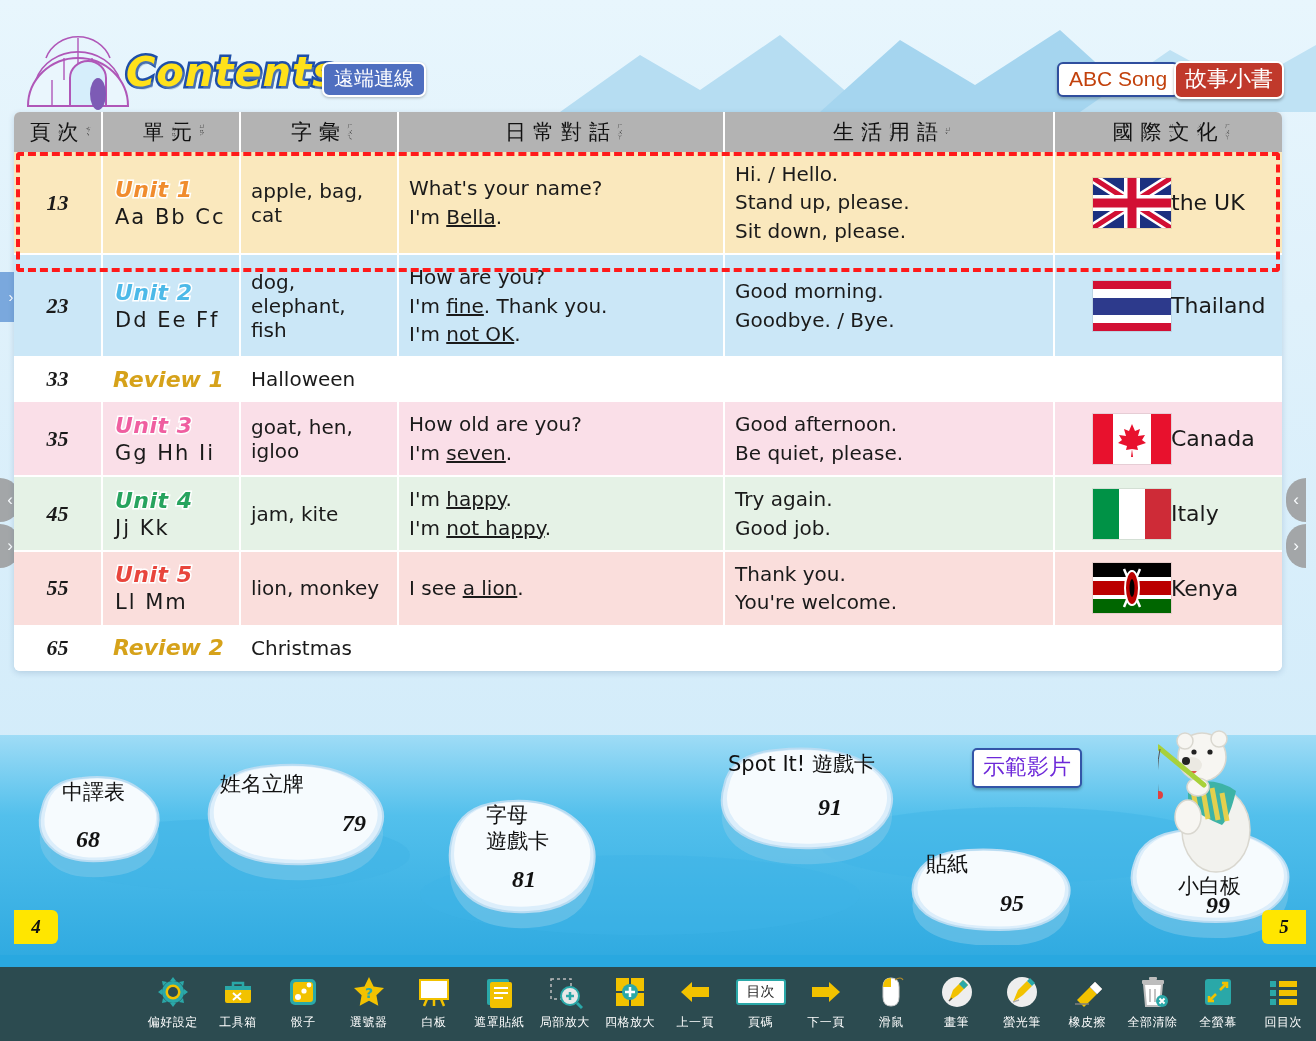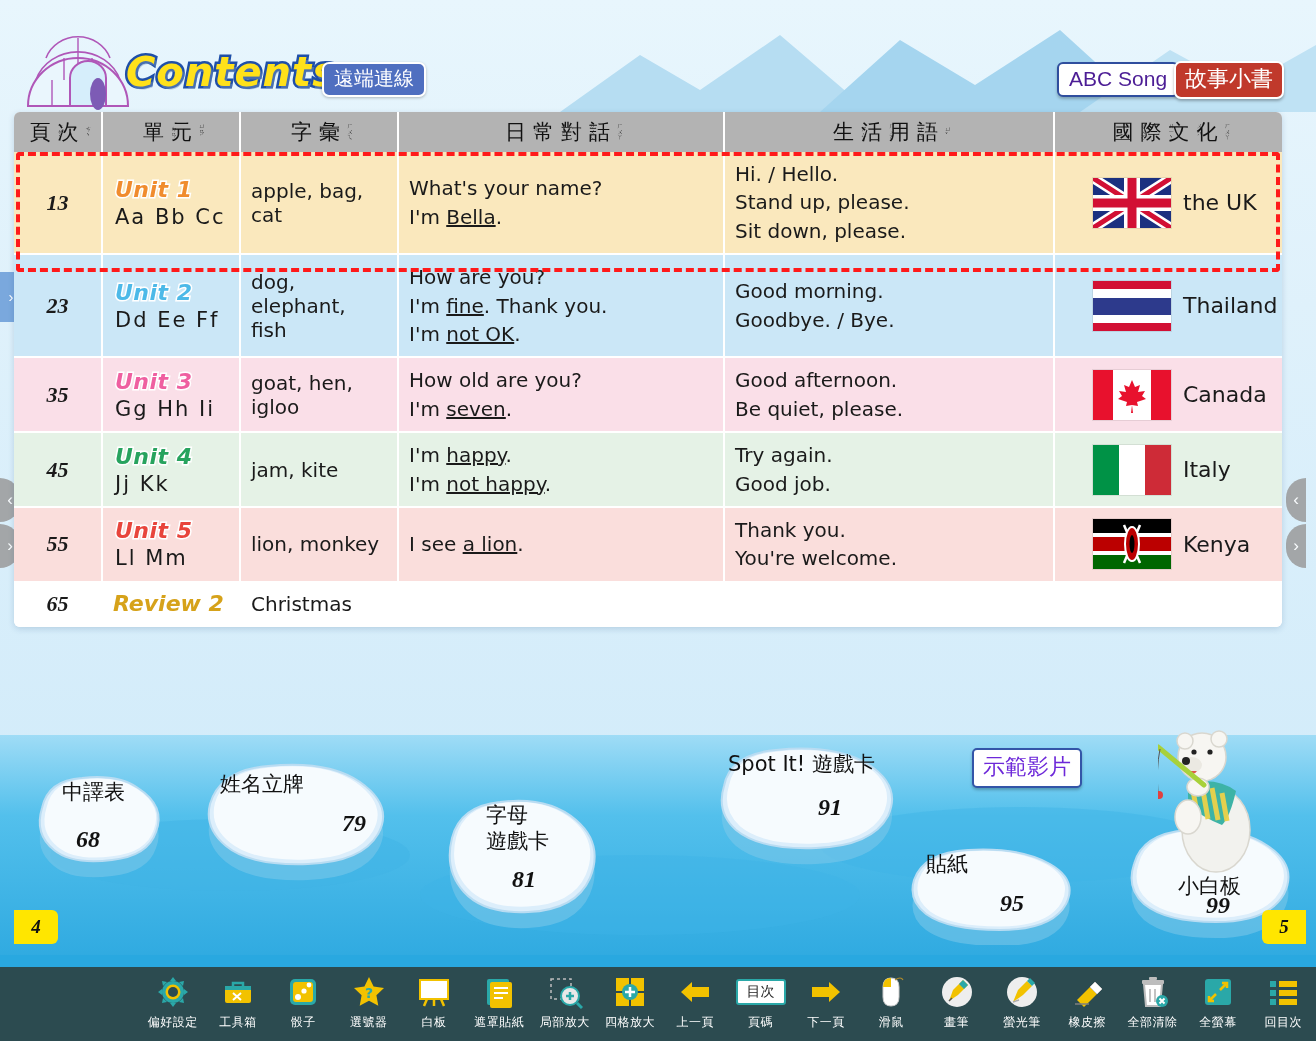--- a/index.html
+++ b/index.html
@@ -40,21 +40,21 @@
   .btn-remote {
     position: absolute; left: 322px; top: 62px;
     background: #4f6fc0; color: #ffffff;
     border: 2px solid #ffffff; border-radius: 7px;
     padding: 3px 10px 5px; font-size: 20px; line-height: 1.15;
     box-shadow: 0 1px 3px rgba(0,0,0,.25);
     font-family: "DejaVu Sans", sans-serif;
   }
   .btn-abcsong {
     position: absolute; left: 1057px; top: 62px;
-    background: #ffffff; color: #4c1d95;
+    background: #ffffff; color: #c2410c;
     border: 2px solid #2f4e9e; border-radius: 6px;
     padding: 3px 10px 5px; font-size: 21px; line-height: 1.1;
     box-shadow: 0 2px 3px rgba(0,0,0,.25);
     font-family: "Liberation Sans", sans-serif;
   }
   .btn-story {
     position: absolute; left: 1174px; top: 61px;
     background: #c0392b; color: #ffffff;
     border: 2px solid #ffffff; border-radius: 7px;
     padding: 4px 9px 6px; font-size: 22px; line-height: 1.1;
@@ -148,21 +148,21 @@
   td.unit { text-align: left; padding-left: 12px; }
   .unit-name {
     display: block; font-size: 22px; font-weight: bold; font-style: italic;
     letter-spacing: .5px; margin-bottom: 3px;
     -webkit-text-stroke: 3px #ffffff; paint-order: stroke fill;
     font-family: "DejaVu Sans", sans-serif;
   }
   .unit-letters { display: block; font-size: 21px; letter-spacing: 2px; }
   .cell-lines > div { line-height: 1.42; }
   td.culture { }
-  .cult-inner { display: flex; align-items: center; gap: 12px; padding-left: 28px; }
+  .cult-inner { display: flex; align-items: center; padding-left: 28px; }
   .flag { width: 78px; height: 50px; flex: none; box-shadow: 0 0 0 1px rgba(0,0,0,.08); }
   .cult-name { font-size: 22px; }
   .review-name {
     font-size: 22px; font-weight: bold; font-style: italic; color: #d6a21a;
     -webkit-text-stroke: 3px #ffffff; paint-order: stroke fill;
     font-family: "DejaVu Sans", sans-serif;
   }
 
   
   .hl-box {
@@ -374,20 +374,25 @@
                 <svg width="78" height="50" viewBox="0 0 78 50" class="flag">
                   <rect width="78" height="50" fill="#fff"></rect>
                   <rect width="78" height="8" y="0" fill="#d21034"></rect>
                   <rect width="78" height="8" y="42" fill="#d21034"></rect>
                   <rect width="78" height="17" y="17" fill="#2d3a8c"></rect>
                 </svg>
                 <span class="cult-name">Thailand</span>
               </div>
             </td>
           </tr>
+          <tr class="r-rv">
+            <td class="page">33</td>
+            <td><span class="review-name">Review 1</span></td>
+            <td colspan="4">Halloween</td>
+          </tr>
           <tr class="r-u3">
             <td class="page">35</td>
             <td class="unit">
               <span class="unit-name" style="color:#ef5fa0">Unit 3</span>
               <span class="unit-letters">Gg  Hh  Ii</span>
             </td>
             <td>goat, hen, igloo</td>
             <td class="cell-lines">
               <div>How old are you?</div>
               <div>I'm <u>seven</u>.</div>

